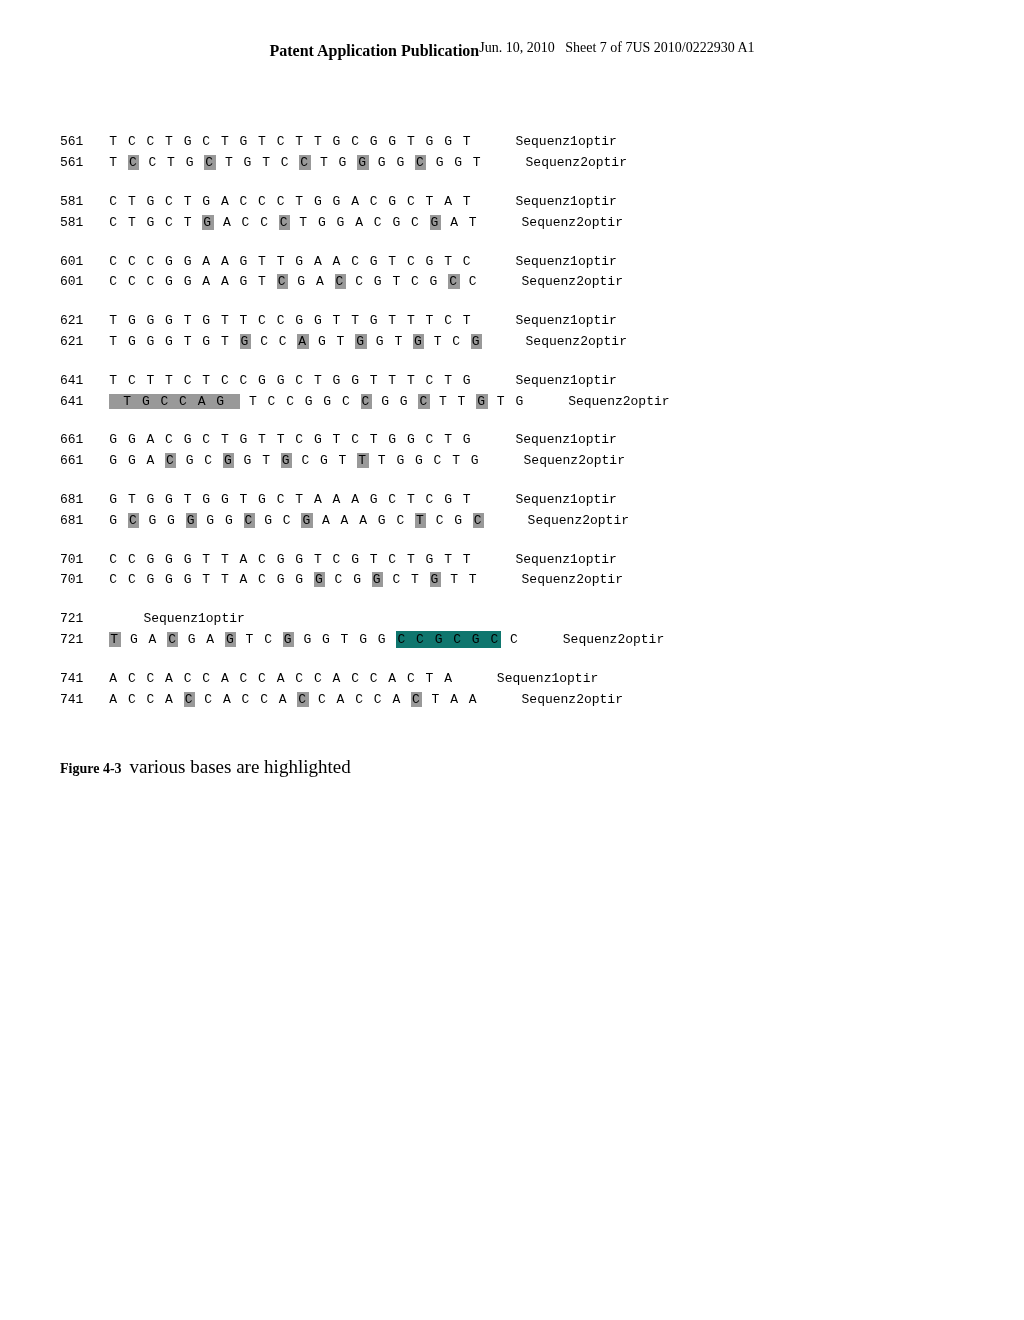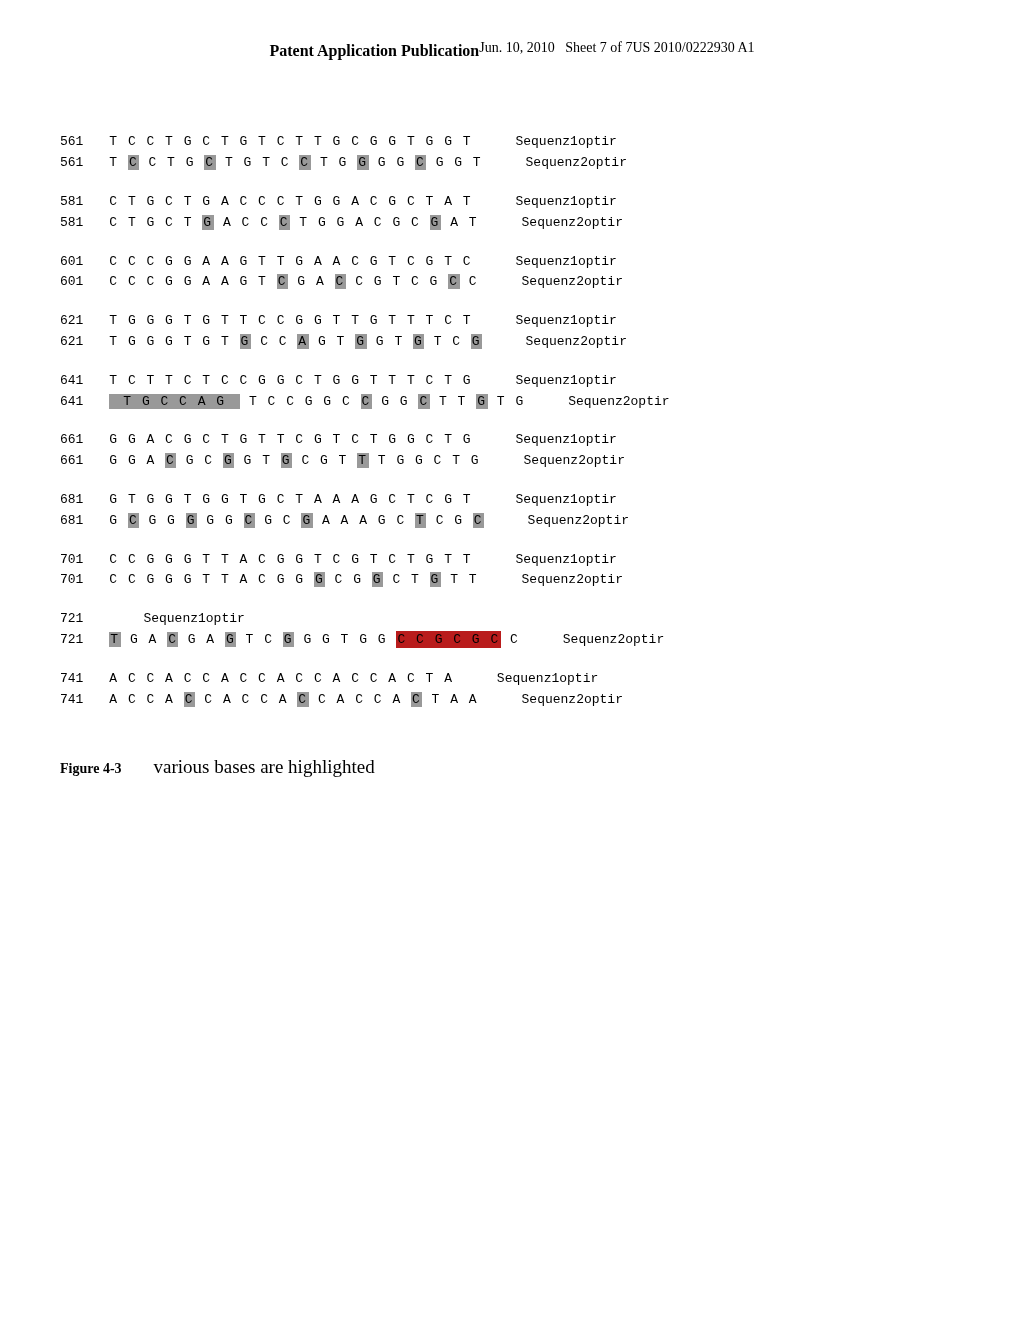--- a/index.html
+++ b/index.html
@@ -79,21 +79,21 @@
     .seq-name {
       margin-left: 20px;
       font-family: 'Courier New', Courier, monospace;
       font-size: 13px;
     }
 
     .figure-caption {
       margin-top: 46px;
       display: flex;
       align-items: baseline;
-      gap: 32px;
+      gap: 8px;
     }
 
     .figure-label {
       font-size: 14px;
       font-weight: bold;
       color: #000;
     }
 
     .figure-desc {
       font-size: 19px;
@@ -229,21 +229,21 @@
       </div>
     </div>
 
     <div class="sequence-pair">
       <div class="sequence-line">
         <span class="seq-number">721</span>
         <span class="seq-name">&nbsp;&nbsp;&nbsp;Sequenz1optir</span>
       </div>
       <div class="sequence-line">
         <span class="seq-number">721</span>
-        <span class="seq-content">&nbsp;<span style="background:#999;padding:0 1px">T</span> G A <span style="background:#999;padding:0 1px">C</span> G A <span style="background:#999;padding:0 1px">G</span> T C <span style="background:#999;padding:0 1px">G</span> G G T G G <span style="background:#b91c1c;padding:1px 1px">C C G C G C</span> C</span>
+        <span class="seq-content">&nbsp;<span style="background:#999;padding:0 1px">T</span> G A <span style="background:#999;padding:0 1px">C</span> G A <span style="background:#999;padding:0 1px">G</span> T C <span style="background:#999;padding:0 1px">G</span> G G T G G <span style="background:#0f766e;padding:1px 1px">C C G C G C</span> C</span>
         <span class="seq-name">&nbsp;&nbsp;&nbsp;Sequenz2optir</span>
       </div>
     </div>
 
     <div class="sequence-pair">
       <div class="sequence-line">
         <span class="seq-number">741</span>
         <span class="seq-content">&nbsp;A C C A C C A C C A C C A C C A C T A</span>
         <span class="seq-name">&nbsp;&nbsp;&nbsp;Sequenz1optir</span>
       </div>

